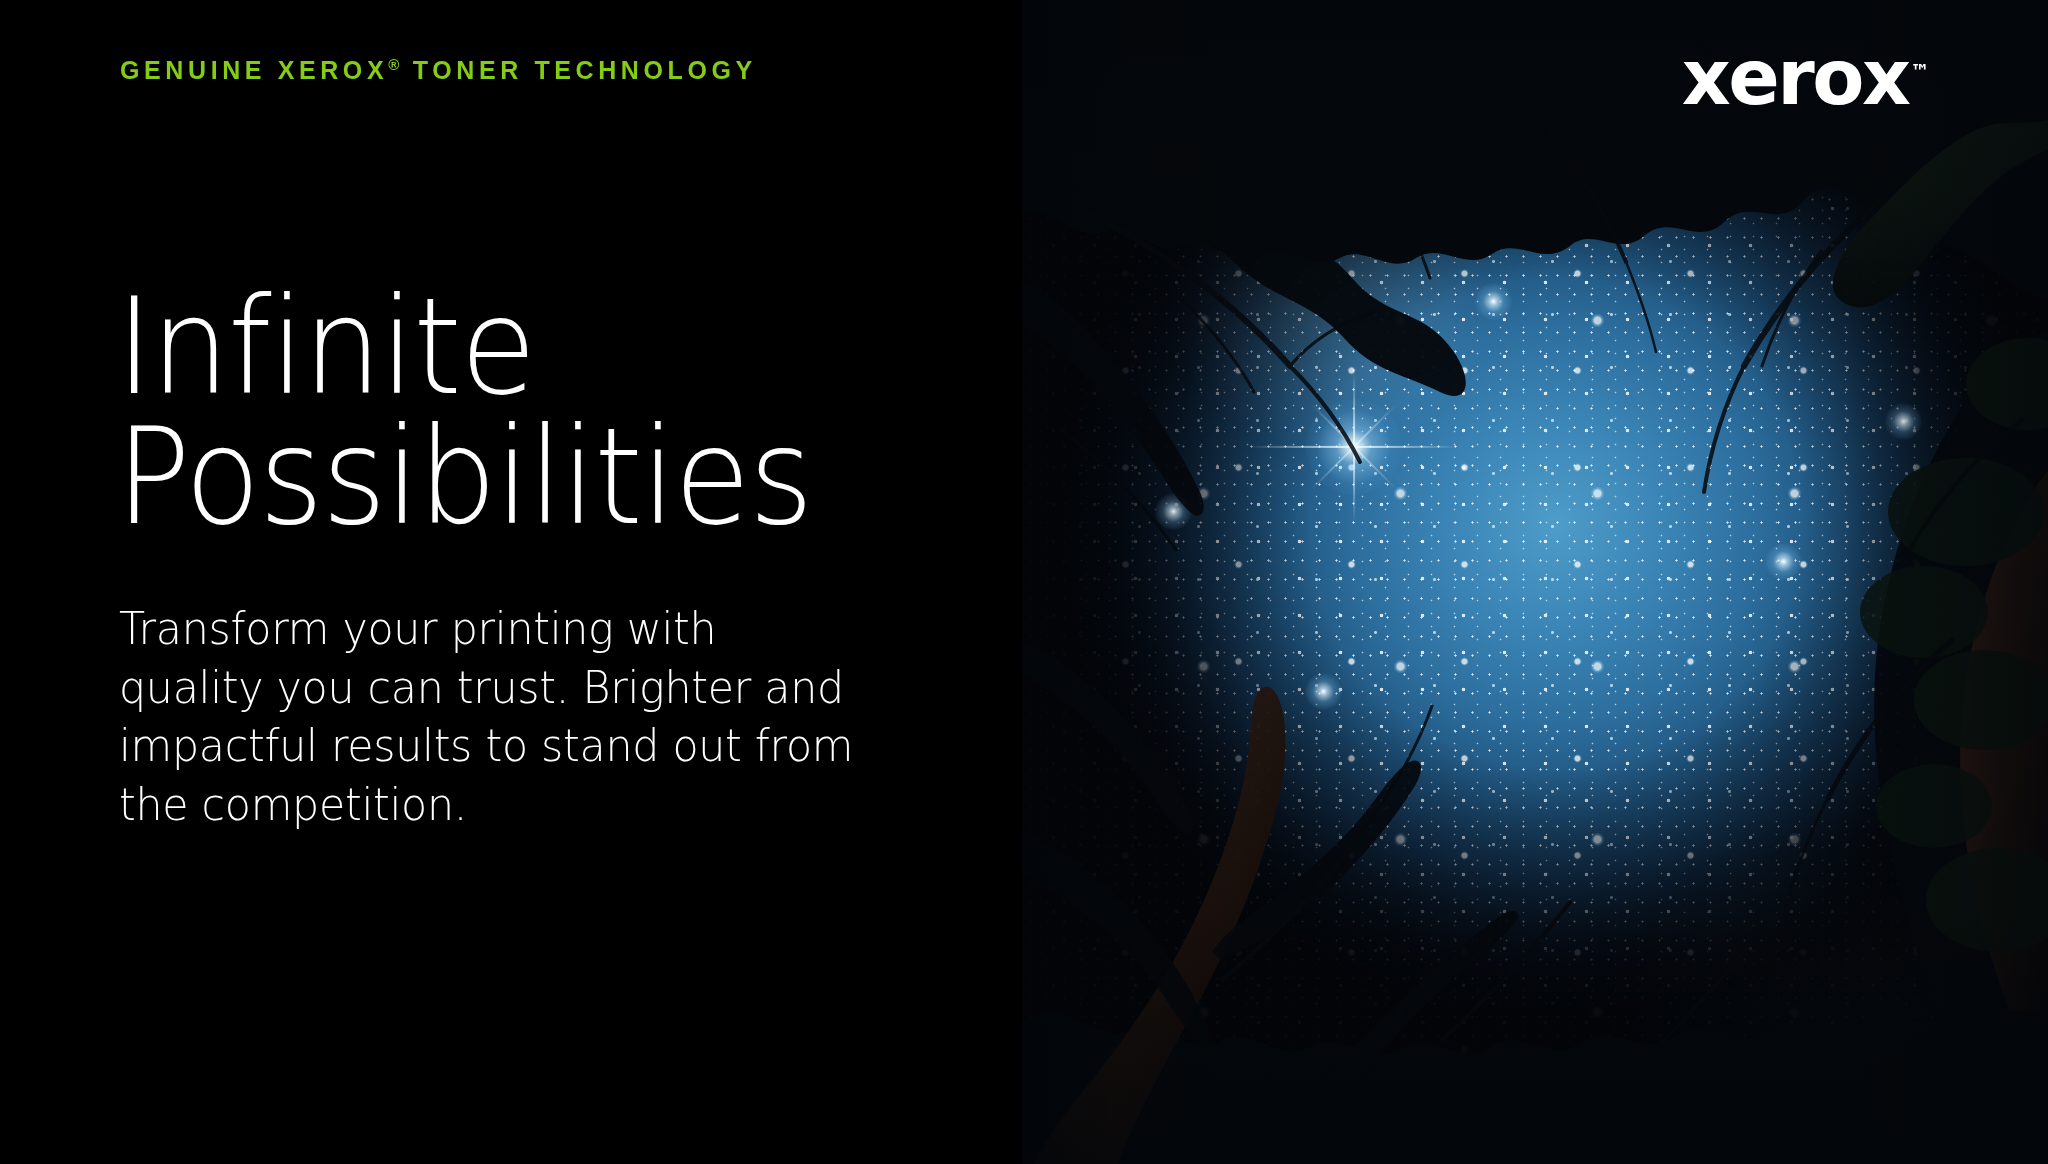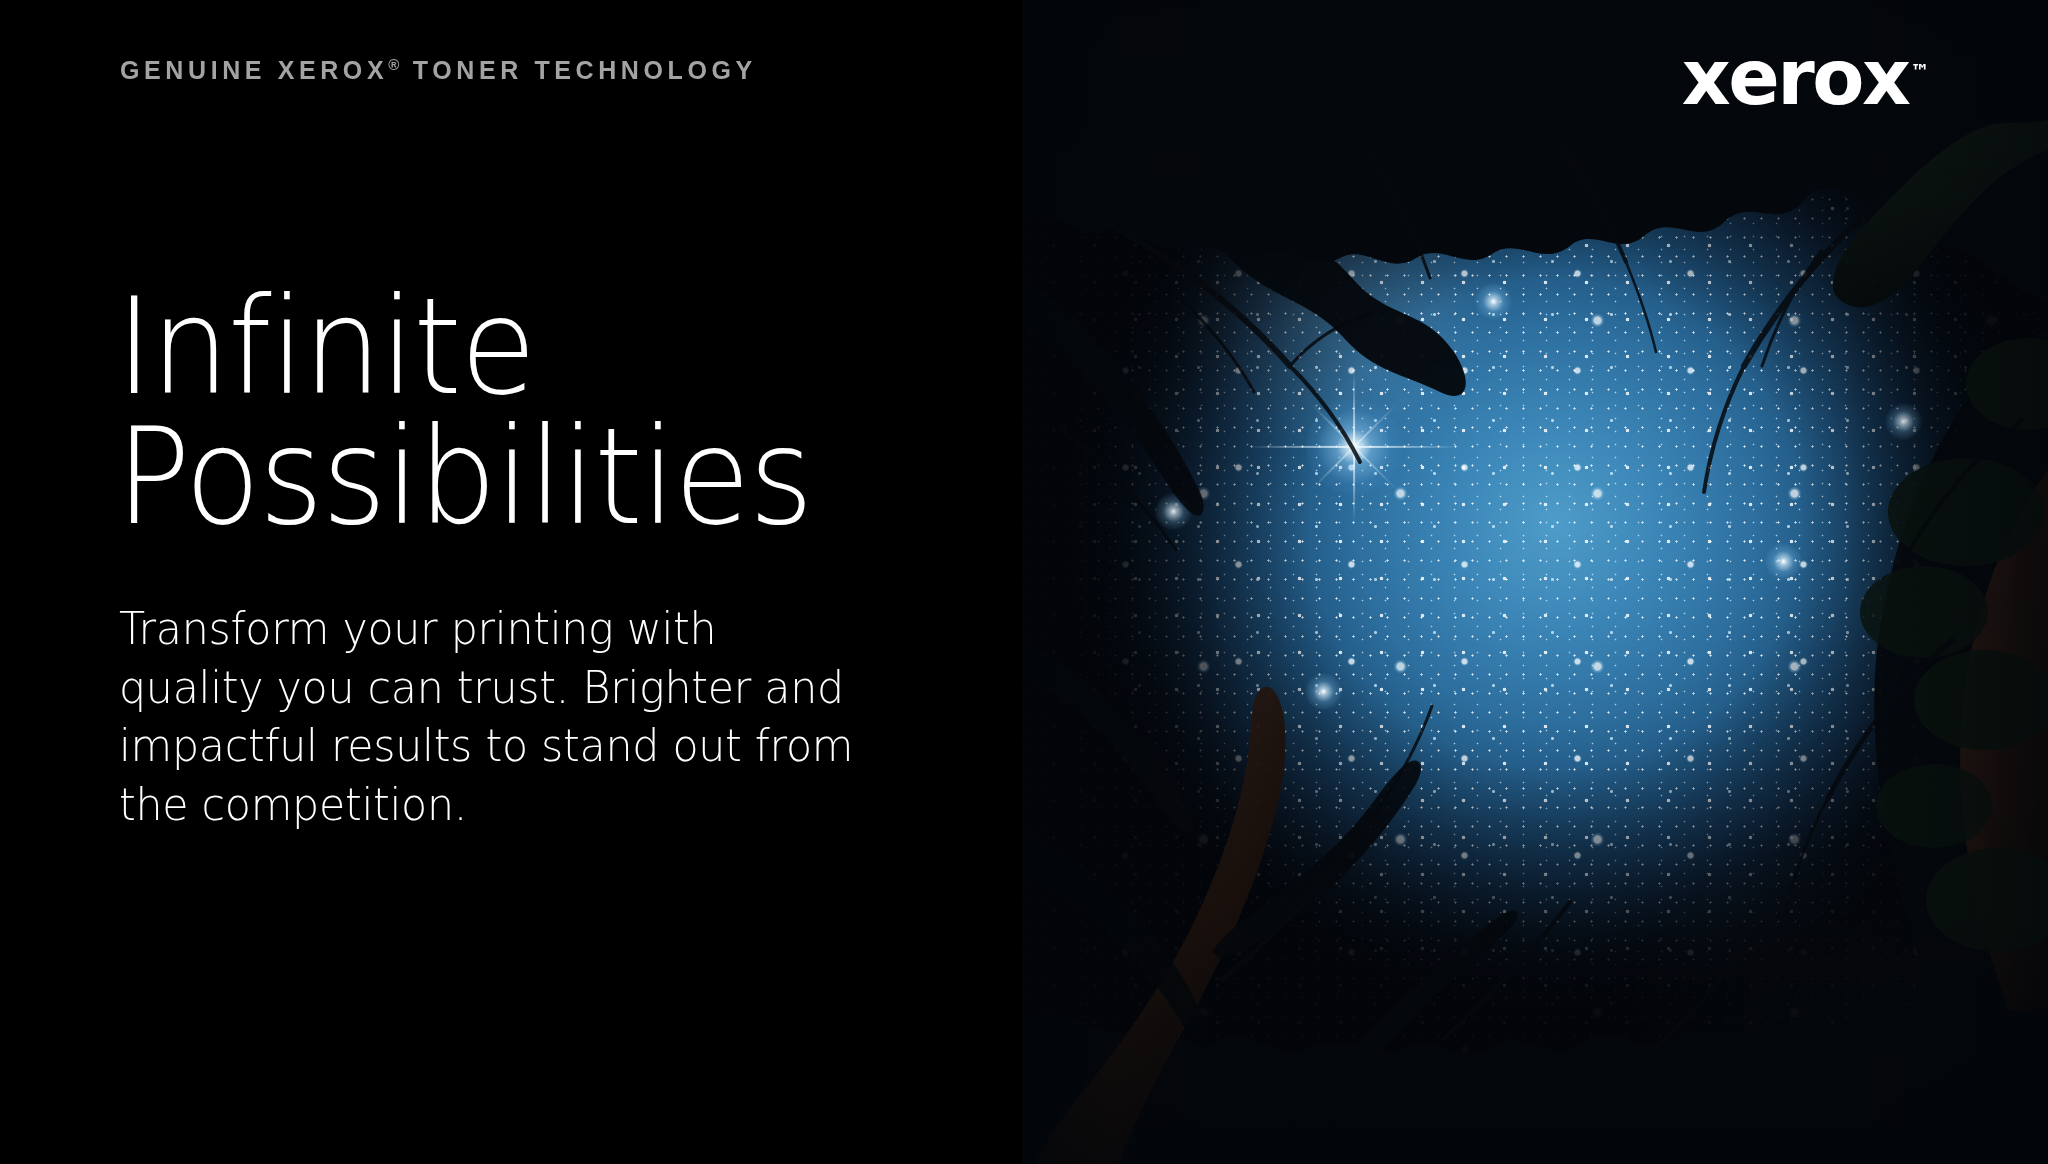--- a/index.html
+++ b/index.html
@@ -24,21 +24,21 @@
   .copy-panel {
     position:relative;
     width:1022px; height:1164px;
     background:#000000;
     flex:0 0 1022px;
   }
 
   .eyebrow {
     position:absolute;
     left:120px; top:55px;
-    color:#a3a3a3;
+    color:#84cc16;
     font-family:"Liberation Sans", sans-serif;
     font-size:25px;
     font-weight:700;
     letter-spacing:4.6px;
     line-height:1.2;
     white-space:nowrap;
   }
   .eyebrow .reg {
     font-size:15px;
     vertical-align:super;

